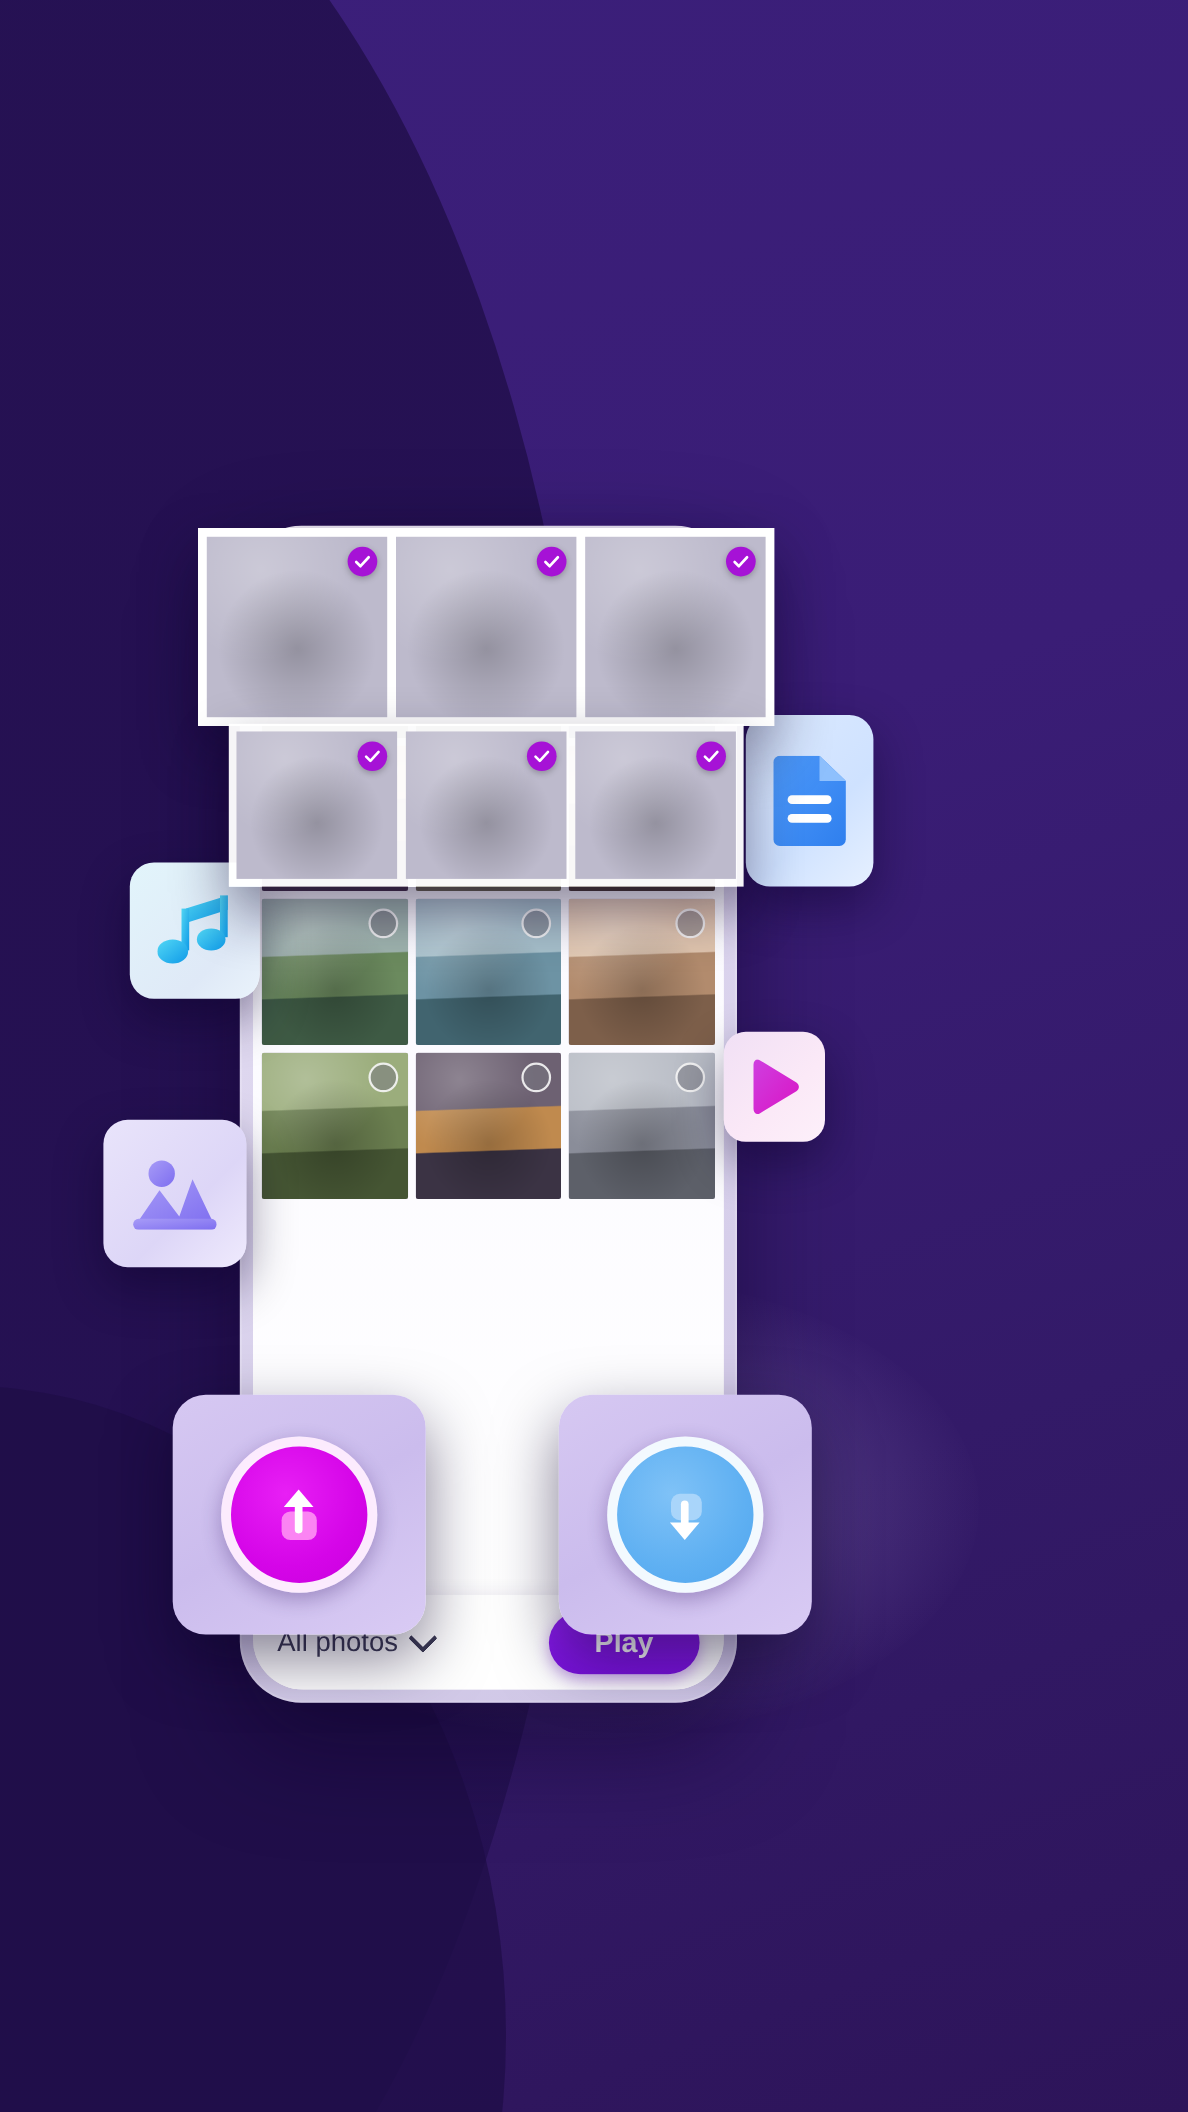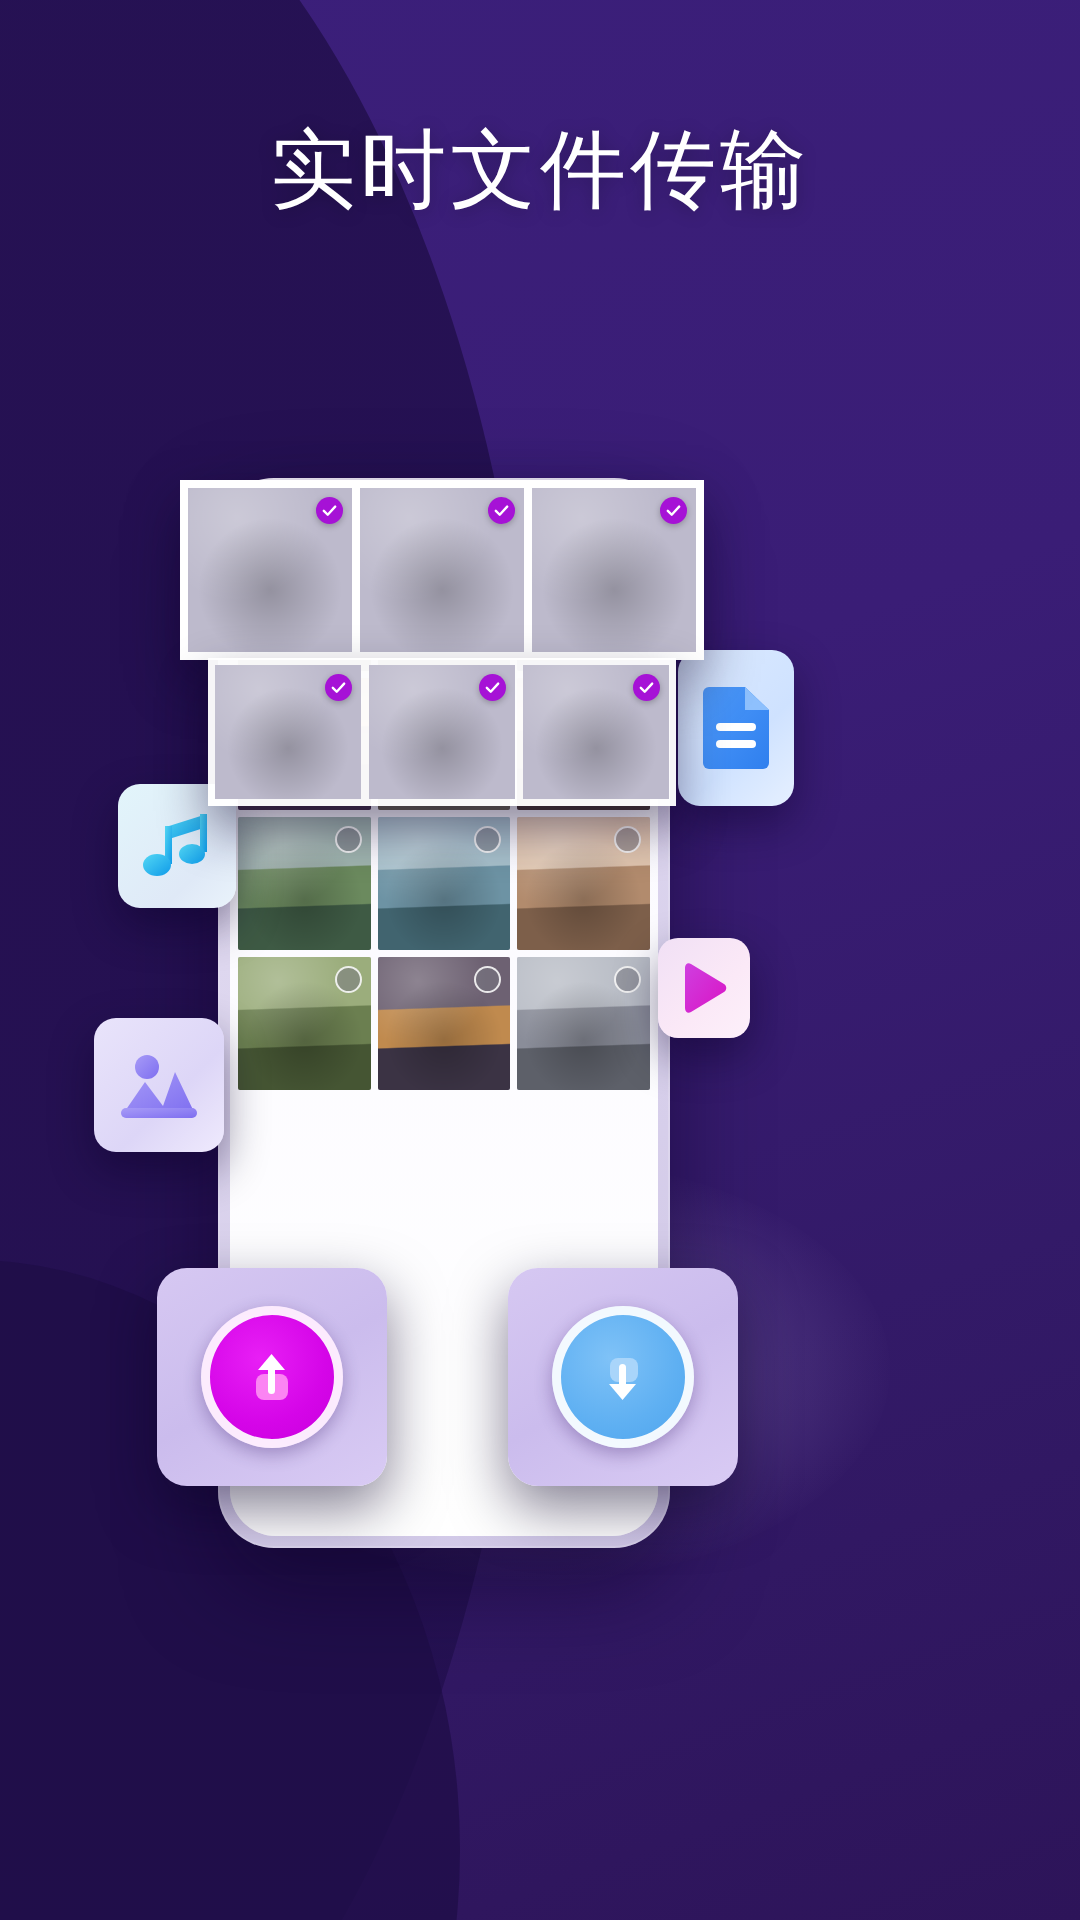--- a/index.html
+++ b/index.html
@@ -338,21 +338,20 @@
 
   svg { display: block; }
 </style>
 </head>
 <body>
 
 <div id="stage">
   <div class="swoosh"></div>
   <div class="swoosh2"></div>
 
-  <div class="headline">实时文件传输</div>
 
   <div class="glow-bottom"></div>
 
   <div class="phone">
     <div class="phone-screen">
 
       <div class="status-bar">
         <div class="notch-dot"></div>
         <div class="status-right">
           <div class="ico-wifi"></div>
@@ -433,20 +432,27 @@
               </div>
               <div class="cell">
                 <div class="ph" title="historic city buildings" style="background: linear-gradient(178deg, rgb(185, 189, 198) 0%, rgb(185, 189, 198) 38%, rgb(138, 141, 153) 39%, rgb(138, 141, 153) 66%, rgb(93, 96, 105) 67%, rgb(93, 96, 105) 100%);">
                   <div style="position: absolute; inset: 0px; background: radial-gradient(circle at 50% 62%, rgba(0, 0, 0, 0.22) 0%, rgba(0, 0, 0, 0) 55%), radial-gradient(circle at 30% 18%, rgba(255, 255, 255, 0.22) 0%, rgba(255, 255, 255, 0) 48%);"></div>
                 </div>
                 <div class="badge unsel"></div>
               </div>
             </div>
         </div>
 
+        <div class="phone-bottom">
+          <div class="filter-sel">
+            <span>All photos</span>
+            <span class="chev"></span>
+          </div>
+          <button class="play-btn">Play</button>
+        </div>
       </div>
 
     </div>
   </div>
 
   <div class="ftc ftc-doc">
     <svg width="66" height="82" viewBox="0 0 66 82">
       <defs>
           <linearGradient id="gdoc" x1="0" y1="0" x2="1" y2="1">
         <stop offset="0" stop-color="#4f9bfb"></stop>

